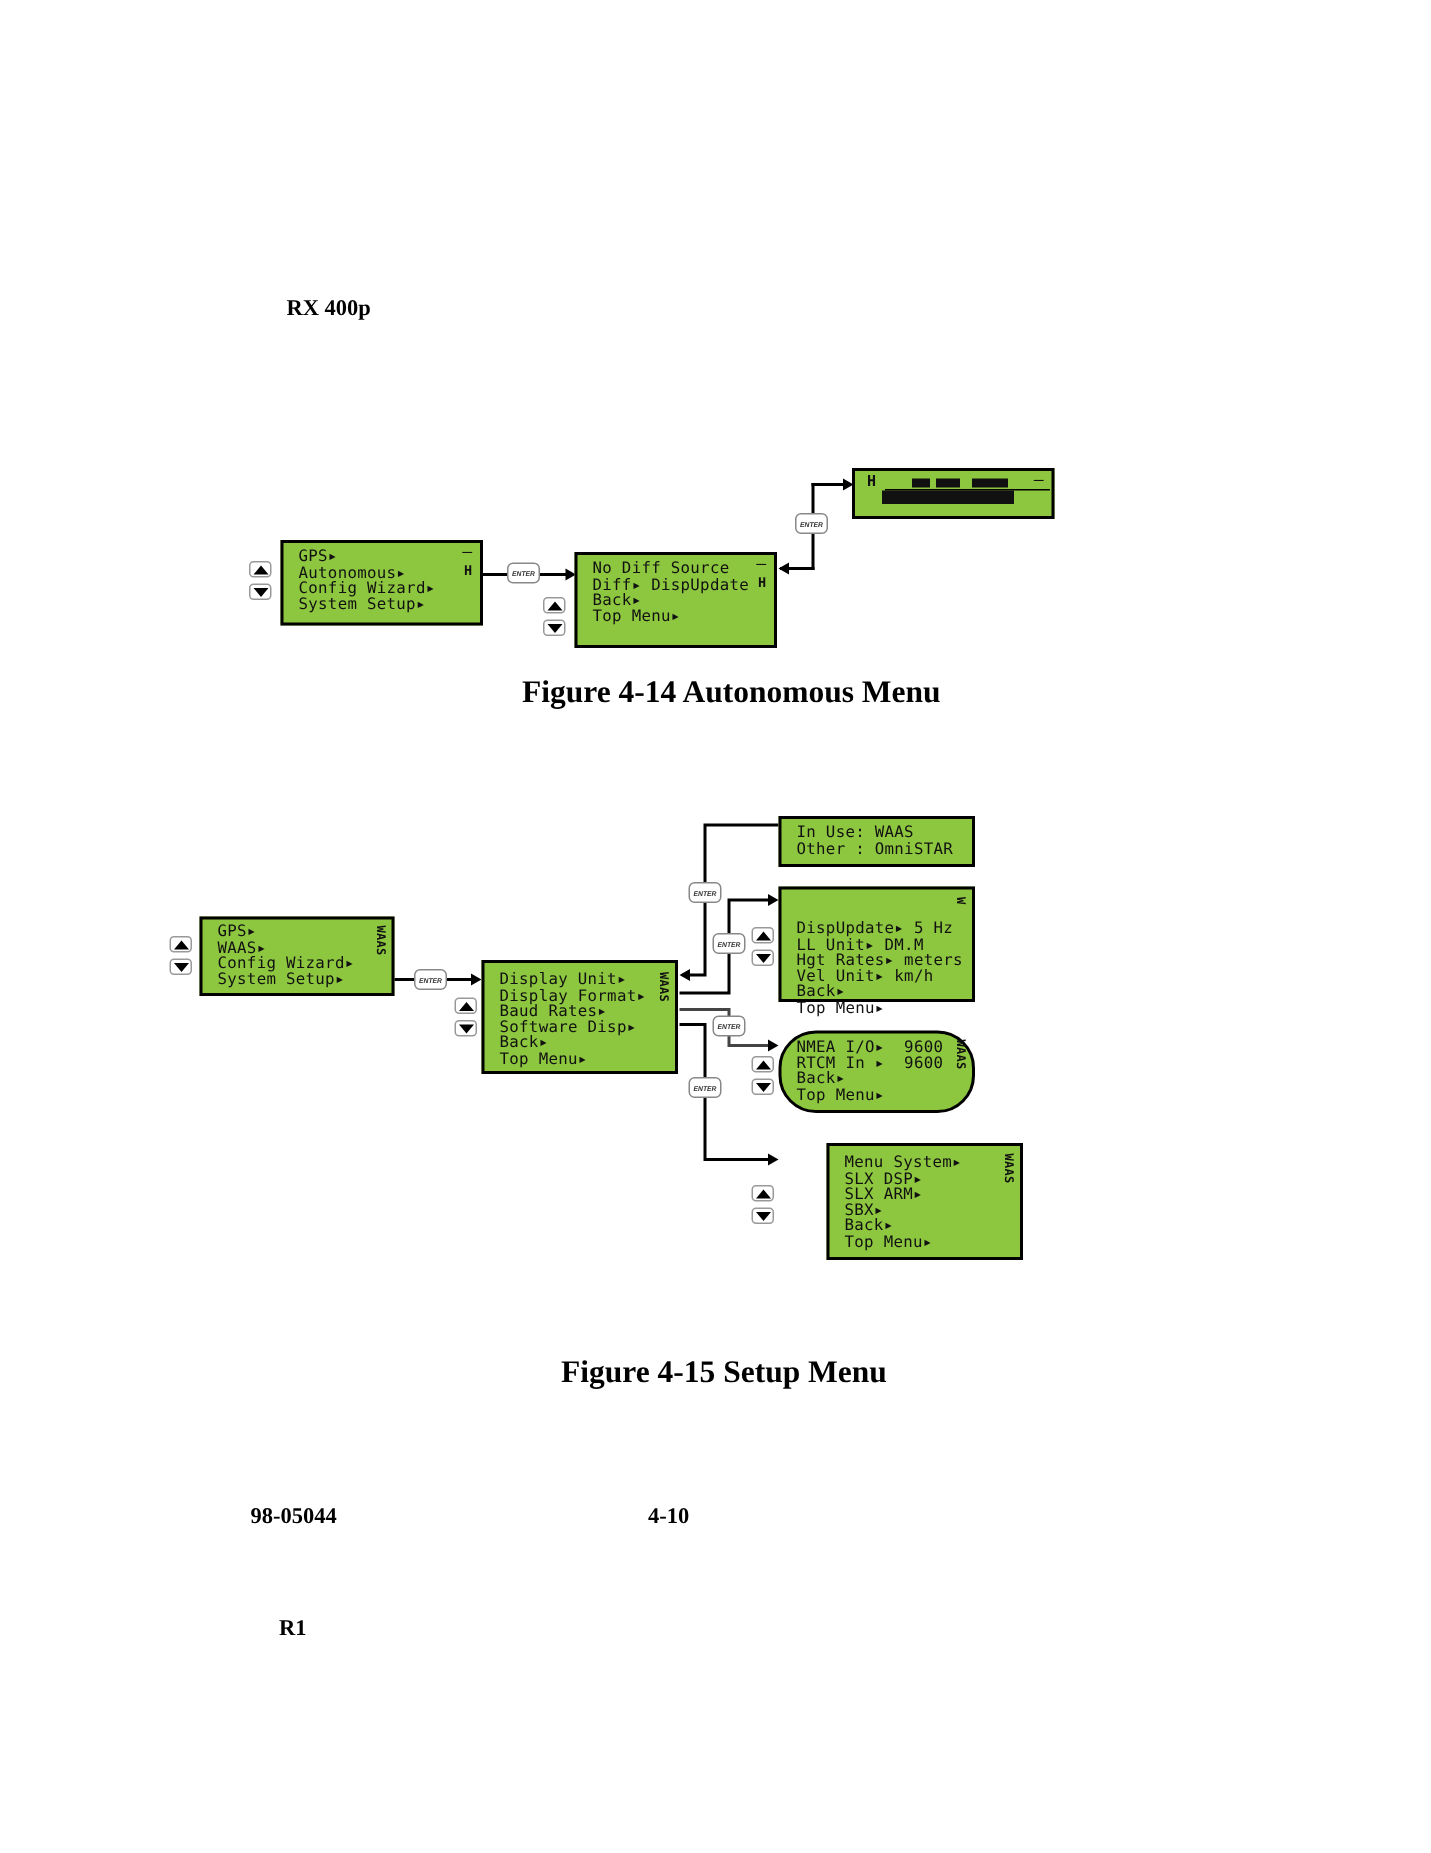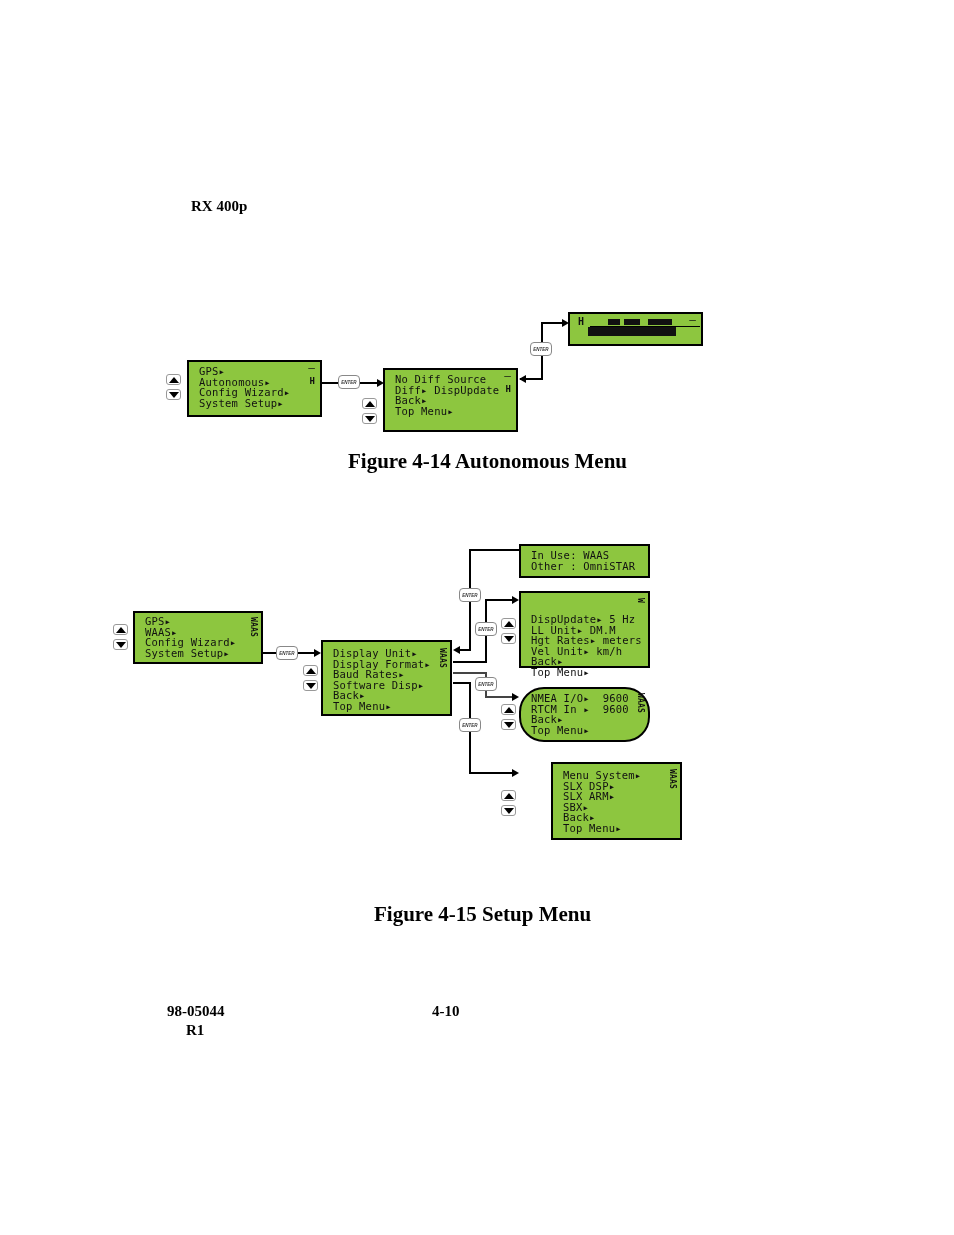--- a/index.html
+++ b/index.html
@@ -207,14 +207,14 @@
     <div class="line">SBX▸</div>
     <div class="line">Back▸</div>
     <div class="line">Top Menu▸</div>
     <span class="side" style="top:5px;">WAAS</span>
   </div>
 
   <div class="abs caption" style="left:374px;top:862px;margin-top:40px;">Figure 4-15 Setup Menu</div>
 </div>
 
 <div class="abs footer" style="left:167px;top:1003px;">98-05044</div>
-<div class="abs footer" style="left:186px;top:1022px;">R1</div>
+<div class="abs footer" style="left:186px;top:1078px;">R1</div>
 <div class="abs footer" style="left:432px;top:1003px;">4-10</div>
 
 </body></html>

